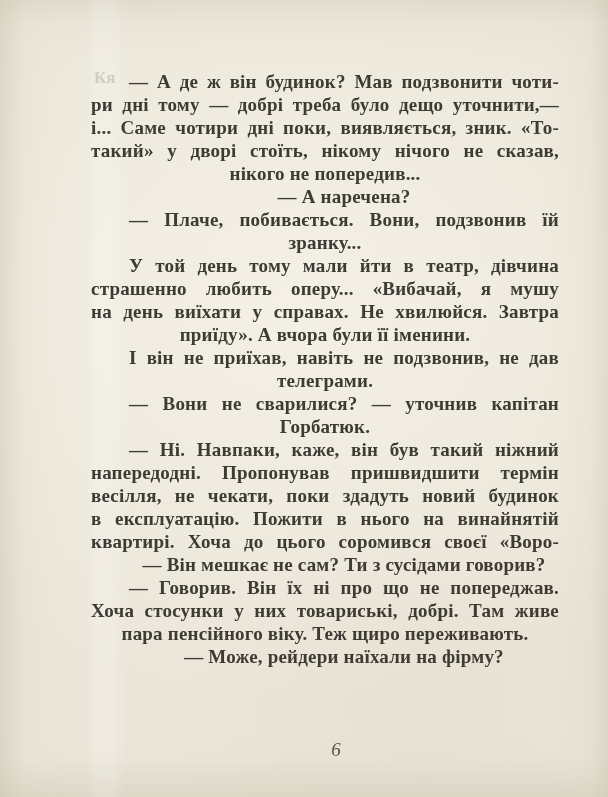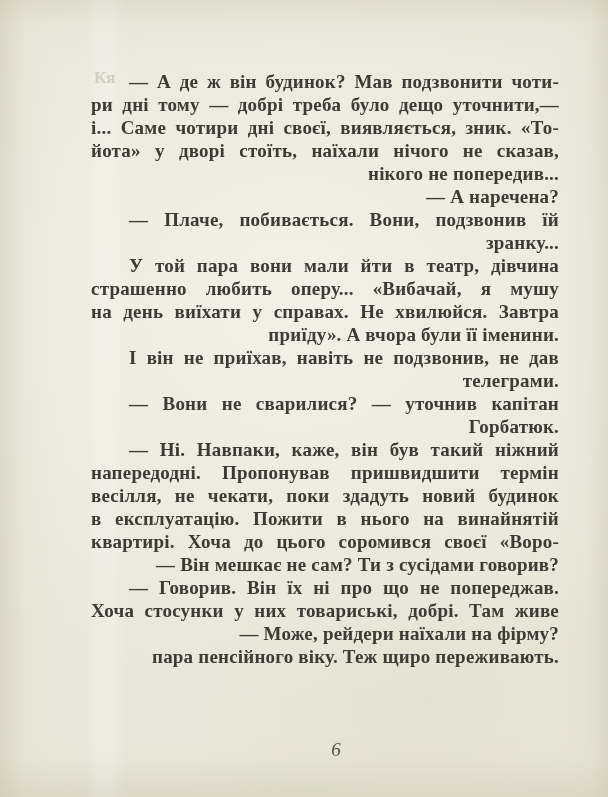--- a/index.html
+++ b/index.html
@@ -29,21 +29,21 @@
     left: 91px;
     top: 70px;
     width: 468px;
   }
   .line {
     font-size: 19px;
     line-height: 23px;
     font-weight: 700;
     color: #3e3a34;
     letter-spacing: 0.2px;
-    text-align: right;
+    text-align: center;
     text-rendering: optimizeLegibility;
   }
   .line.just {
     text-align: justify;
     text-align-last: justify;
   }
   .line.indent {
     text-indent: 38px;
   }
   .ghost {
@@ -69,40 +69,40 @@
 </style>
 </head>
 <body>
 
 <div class="page">
   <div class="ghost">Кя</div>
 
   <div class="text-block">
       <div class="line indent just">— А де ж він будинок? Мав подзвонити чоти-</div>
       <div class="line just">ри дні тому — добрі треба було дещо уточнити,—</div>
-      <div class="line just">і... Саме чотири дні своєї, виявляється, зник. «То-</div>
-      <div class="line just">йота» у дворі стоїть, наїхали нічого не сказав,</div>
+      <div class="line just">і... Саме чотири дні поки, виявляється, зник. «То-</div>
+      <div class="line just">такий» у дворі стоїть, нікому нічого не сказав,</div>
       <div class="line">нікого не попередив...</div>
       <div class="line indent">— А наречена?</div>
       <div class="line indent just">— Плаче, побивається. Вони, подзвонив їй</div>
       <div class="line">зранку...</div>
-      <div class="line indent just">У той пара вони мали йти в театр, дівчина</div>
+      <div class="line indent just">У той день тому мали йти в театр, дівчина</div>
       <div class="line just">страшенно любить оперу... «Вибачай, я мушу</div>
       <div class="line just">на день виїхати у справах. Не хвилюйся. Завтра</div>
       <div class="line">приїду». А вчора були її іменини.</div>
       <div class="line indent just">І він не приїхав, навіть не подзвонив, не дав</div>
       <div class="line">телеграми.</div>
       <div class="line indent just">— Вони не сварилися? — уточнив капітан</div>
       <div class="line">Горбатюк.</div>
       <div class="line indent just">— Ні. Навпаки, каже, він був такий ніжний</div>
       <div class="line just">напередодні. Пропонував пришвидшити термін</div>
       <div class="line just">весілля, не чекати, поки здадуть новий будинок</div>
       <div class="line just">в експлуатацію. Пожити в нього на винайнятій</div>
       <div class="line just">квартирі. Хоча до цього соромився своєї «Воро-</div>
       <div class="line indent">— Він мешкає не сам? Ти з сусідами говорив?</div>
       <div class="line indent just">— Говорив. Він їх ні про що не попереджав.</div>
       <div class="line just">Хоча стосунки у них товариські, добрі. Там живе</div>
+      <div class="line">пара пенсійного віку. Теж щиро переживають.</div>
       <div class="line indent">— Може, рейдери наїхали на фірму?</div>
-      <div class="line">пара пенсійного віку. Теж щиро переживають.</div>
     </div>
 
   <div class="page-number">6</div>
 </div>
 
 </body></html>

